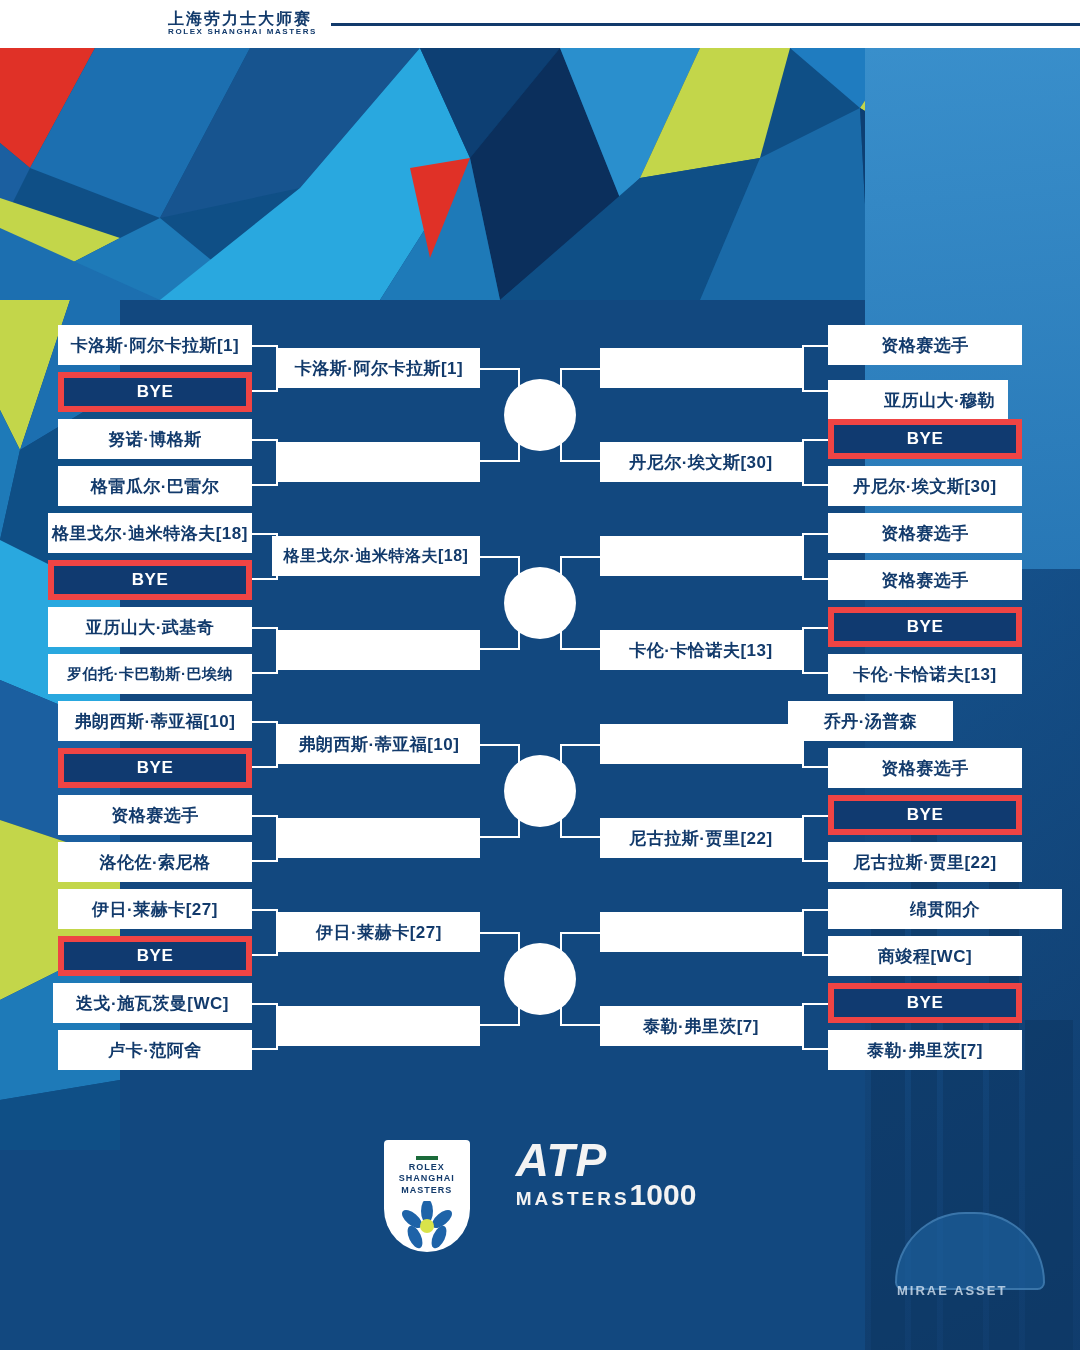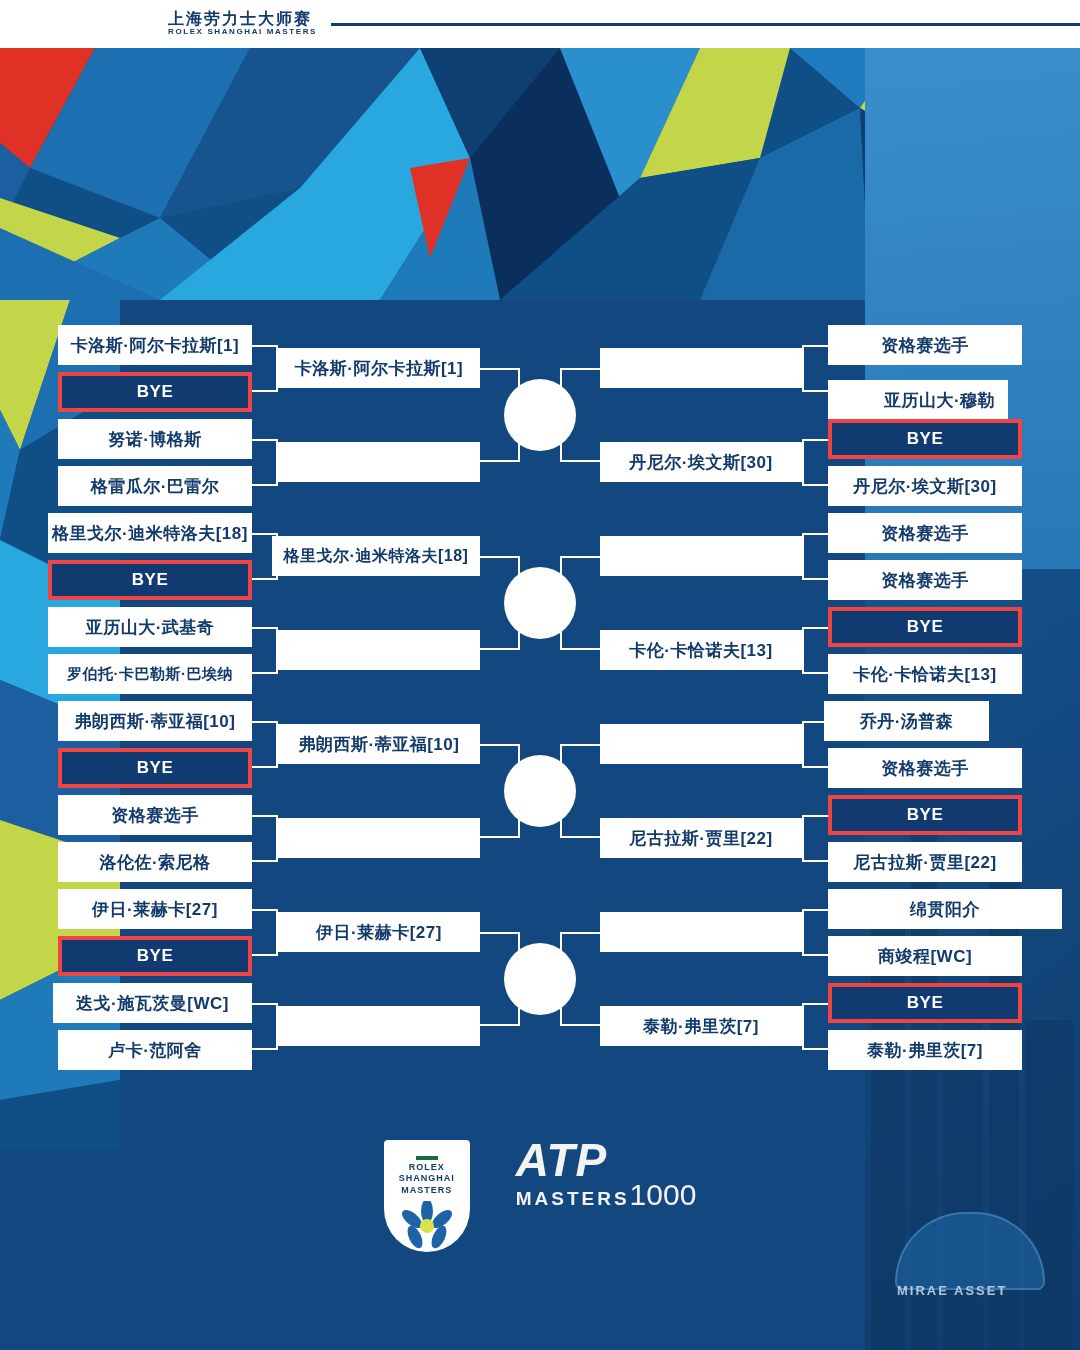--- a/index.html
+++ b/index.html
@@ -104,21 +104,21 @@
     color: #123a6b;
     background: #ffffff;
     border: 2px solid #ffffff;
     text-align: center;
     white-space: nowrap;
     letter-spacing: 0.5px;
   }
   .slot.bye {
     background: #103a70;
     color: #ffffff;
-    border: 4px solid #ef4444;
+    border: 6px solid #ef4444;
   }
   .slot.empty { background:#ffffff; }
   .connector {
     position: absolute;
     border: 2px solid #ffffff;
     border-left: none;
   }
   .connector.left {
     border: 2px solid #ffffff;
     border-right: none;
@@ -174,21 +174,21 @@
     line-height: 0.9;
   }
   .atp-main {
     font-size: 46px; font-weight: bold; letter-spacing: 1px;
     color: #f3f3f3; font-style: italic;
   }
   .atp-sub {
     font-size: 19px; font-weight: bold; letter-spacing: 3px;
     color: #f3f3f3;
   }
-  .atp-1000 { font-size: 30px; font-weight: normal; letter-spacing: 0px; }
+  .atp-1000 { font-size: 30px; font-weight: bold; letter-spacing: 0px; }
 </style>
 </head>
 <body>
 
 <div id="root">
 
   <div class="header">
     <div class="hdr-logo">
       <div class="hdr-cn">上海劳力士大师赛</div>
       <div class="hdr-en">ROLEX SHANGHAI MASTERS</div>
@@ -324,21 +324,21 @@
     <div class="slot" style="left:828px; top:25px;  width:194px;">资格赛选手</div>
     <div class="slot" style="left:828px; top:80px;  width:180px;padding-left:43px;">亚历山大·穆勒</div>
     <div class="slot bye" style="left:828px; top:119px; width:194px;">BYE</div>
     <div class="slot" style="left:828px; top:166px; width:194px;">丹尼尔·埃文斯[30]</div>
 
     <div class="slot" style="left:828px; top:213px; width:194px;">资格赛选手</div>
     <div class="slot" style="left:828px; top:260px; width:194px;">资格赛选手</div>
     <div class="slot bye" style="left:828px; top:307px; width:194px;">BYE</div>
     <div class="slot" style="left:828px; top:354px; width:194px;">卡伦·卡恰诺夫[13]</div>
 
-    <div class="slot" style="left:824px; top:401px; width:165px;">乔丹·汤普森</div>
+    <div class="slot" style="left:788px; top:401px; width:165px;">乔丹·汤普森</div>
     <div class="slot" style="left:828px; top:448px; width:194px;">资格赛选手</div>
     <div class="slot bye" style="left:828px; top:495px; width:194px;">BYE</div>
     <div class="slot" style="left:828px; top:542px; width:194px;">尼古拉斯·贾里[22]</div>
 
     <div class="slot" style="left:828px; top:589px; width:234px;">绵贯阳介</div>
     <div class="slot" style="left:828px; top:636px; width:194px;">商竣程[WC]</div>
     <div class="slot bye" style="left:828px; top:683px; width:194px;">BYE</div>
     <div class="slot" style="left:828px; top:730px; width:194px;">泰勒·弗里茨[7]</div>
 
   </div>

